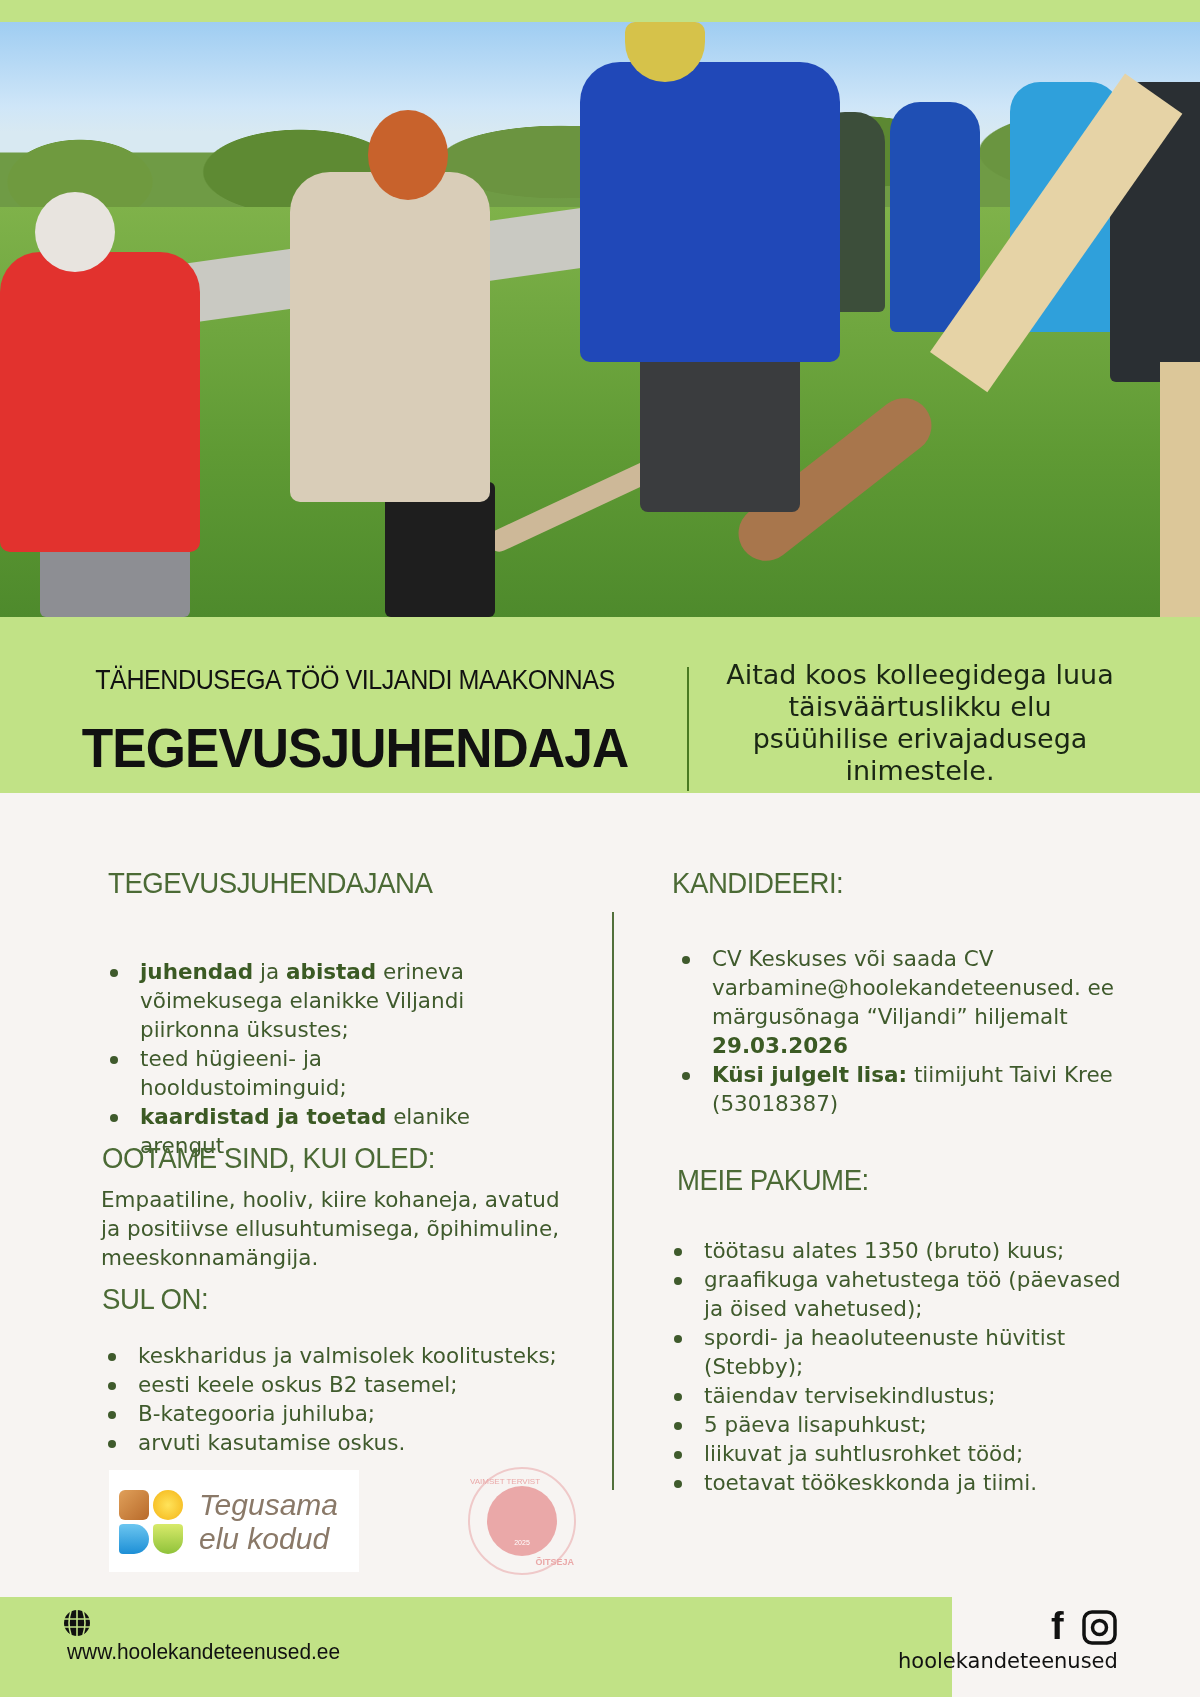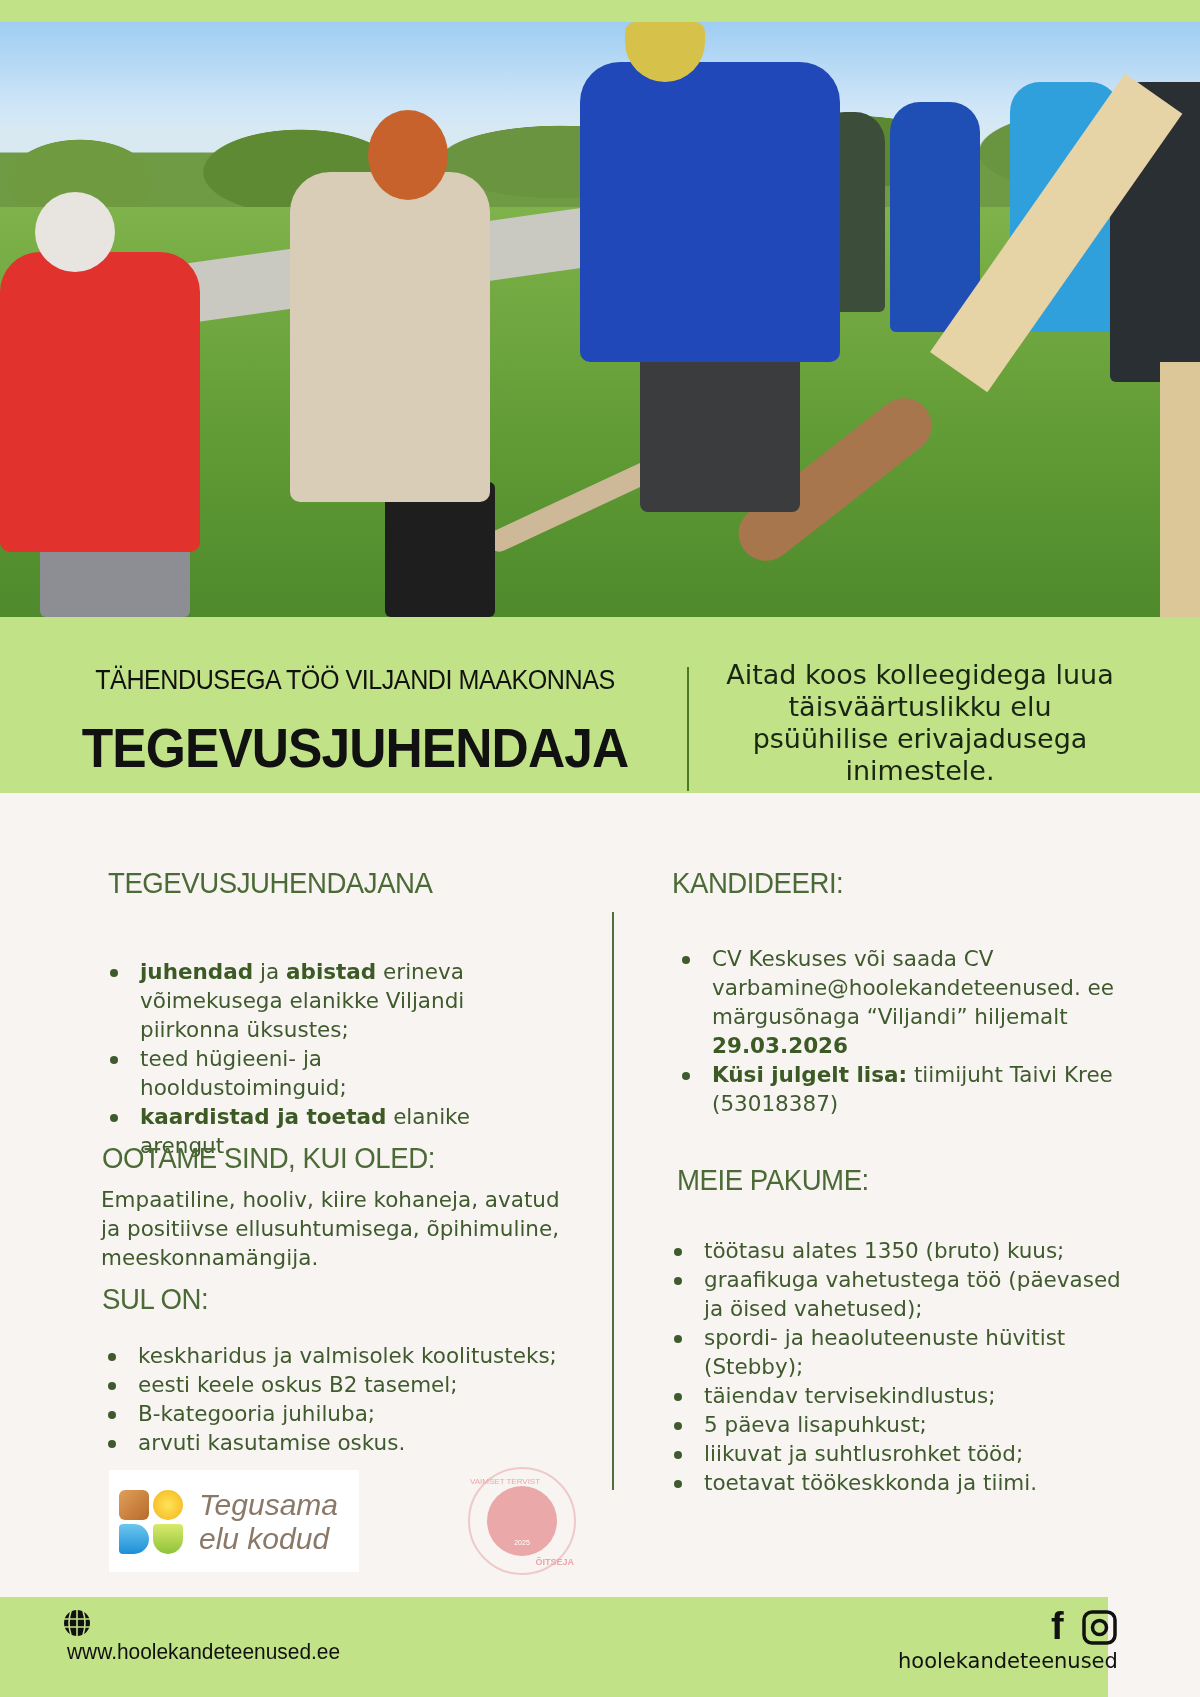--- a/index.html
+++ b/index.html
@@ -84,21 +84,21 @@
   .badge-inner { position: absolute; left: 17px; top: 17px; width: 70px; height: 70px; border-radius: 50%;
          background: #eaa8a8; }
   .badge-top { position: absolute; left: 0; top: 8px; width: 104px; text-align: left; font-size: 8px; color: #eaa8a8;
          font-family: "Liberation Sans", sans-serif; }
   .badge-year { position: absolute; left: 0; top: 70px; width: 104px; text-align: center; font-size: 7px; color: #fff;
          font-family: "Liberation Sans", sans-serif; }
   .badge-bottom { position: absolute; left: 0; top: 88px; width: 104px; text-align: right; font-size: 9px; color: #eaa8a8;
          font-family: "Liberation Sans", sans-serif; font-weight: bold; }
 
   
-  .footer { position: absolute; left: 0; top: 1597px; width: 1108px; height: 100px; background: #c1e286; }
+  .footer { position: absolute; left: 0; top: 1597px; width: 952px; height: 100px; background: #c1e286; }
   .globe-icon { position: absolute; left: 63px; top: 12px; width: 28px; height: 28px; }
   .footer-url { position: absolute; left: 67px; top: 42px; font-family: "Liberation Sans", sans-serif;
          font-size: 22px; color: #111; transform: scaleX(0.95); transform-origin: left; }
   .fb-icon { position: absolute; left: 1051px; top: 10px; font-family: "Liberation Sans", sans-serif;
          font-weight: bold; font-size: 38px; line-height: 38px; color: #111; }
   .ig-icon { position: absolute; left: 1082px; top: 13px; width: 35px; height: 35px; }
   .footer-handle { position: absolute; left: 898px; top: 52px; font-family: "DejaVu Sans", sans-serif;
          font-size: 21px; color: #111; }
 </style>
 </head>

